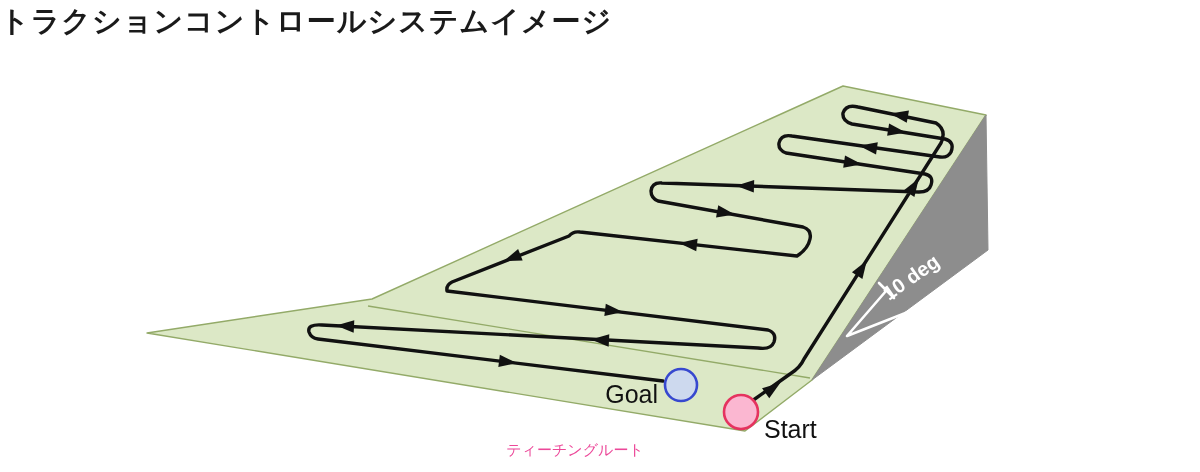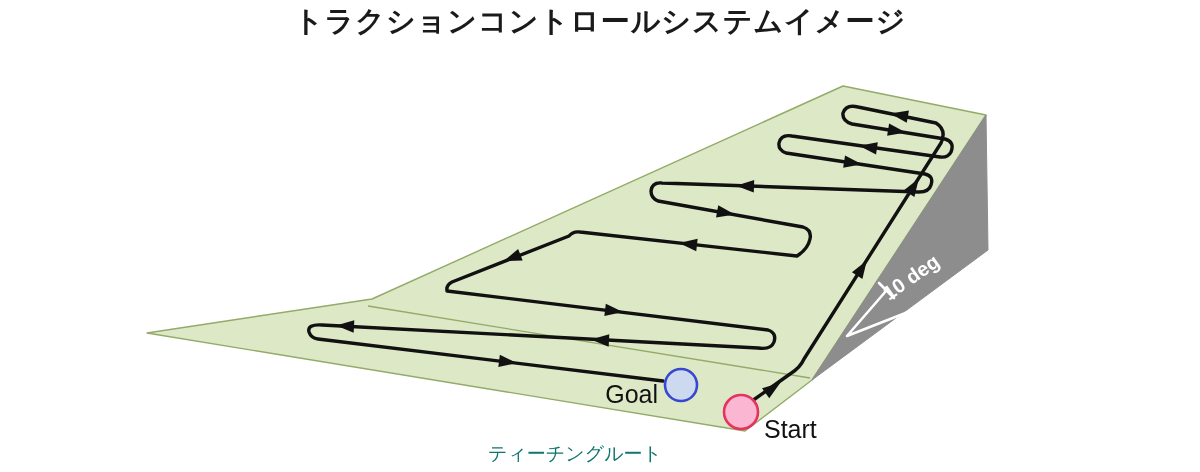--- a/index.html
+++ b/index.html
@@ -13,36 +13,35 @@
     width: 1200px;
     height: 472px;
     background: #ffffff;
     overflow: hidden;
   }
   .title {
     position: absolute;
     top: 2px;
     left: 0;
     width: 1200px;
-    text-align: center;
     font-size: 29px;
     font-weight: bold;
     color: #1a1a1a;
     letter-spacing: 1px;
     white-space: nowrap;
   }
   .caption {
     position: absolute;
     top: 441px;
     left: 0;
     width: 1150px;
     text-align: center;
-    font-size: 19px;
+    font-size: 15px;
     font-weight: 400;
-    color: #0f766e;
+    color: #ec4899;
     white-space: nowrap;
   }
   svg.scene {
     position: absolute;
     top: 0;
     left: 0;
   }
   .goal-start-label {
     font-family: "Liberation Sans", sans-serif;
     font-size: 25px;

